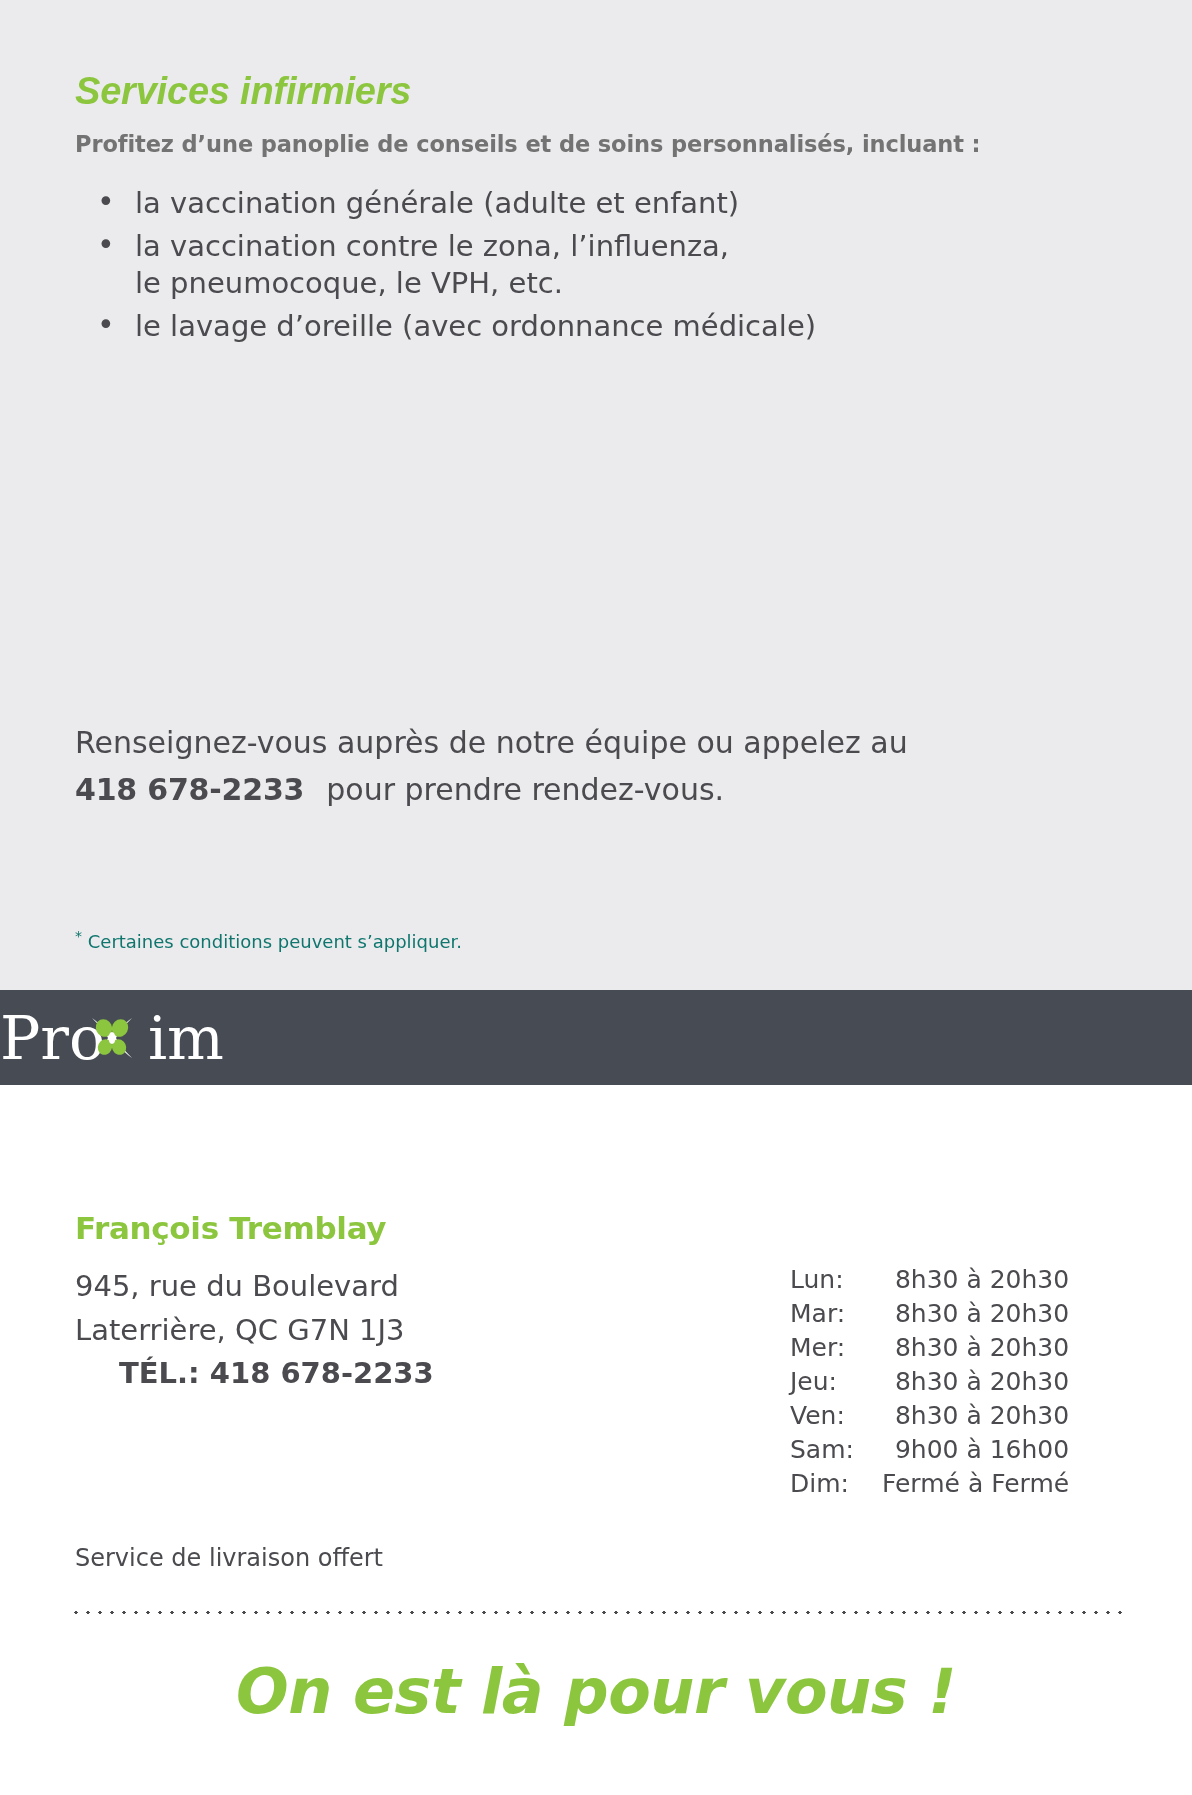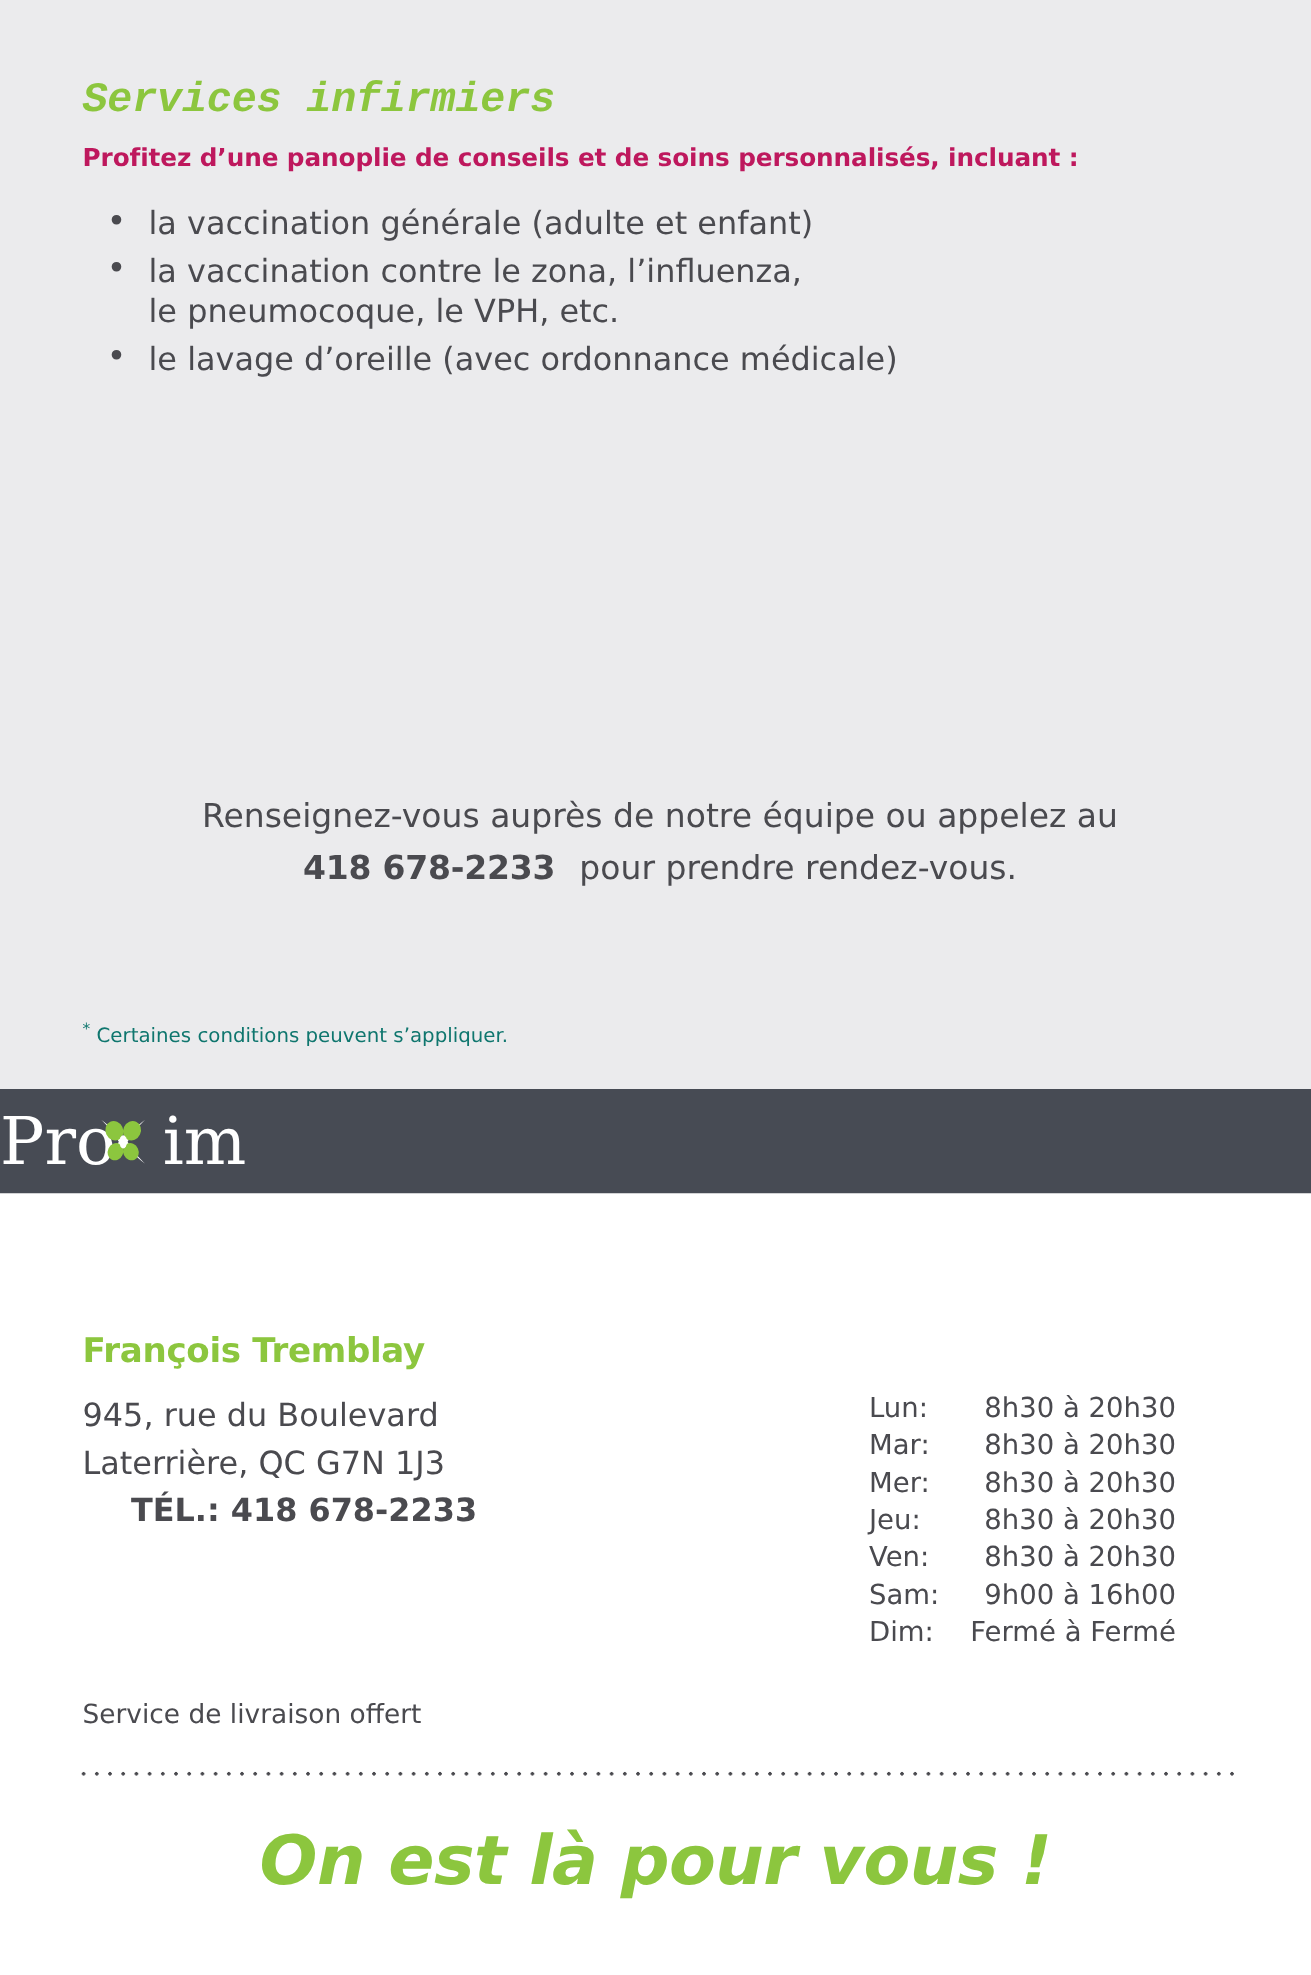--- a/index.html
+++ b/index.html
@@ -25,32 +25,32 @@
     position: absolute;
     left: 0;
     top: 0;
     width: 1192px;
     height: 990px;
     background: #ebebed;
     box-sizing: border-box;
     padding: 70px 75px 0 75px;
   }
   .services-title {
-    font-family: Liberation Mono, monospace;
+    font-family: Liberation Sans, sans-serif;
     font-style: italic;
     font-weight: bold;
     font-size: 38px;
     color: #8cc63e;
     margin: 0 0 18px 0;
     letter-spacing: -0.2px;
   }
   .services-subtitle {
     font-size: 22.5px;
     font-weight: bold;
-    color: #be185d;
+    color: #737373;
     margin: 0 0 28px 0;
     letter-spacing: -0.1px;
   }
   ul.services-list {
     list-style: none;
     margin: 0;
     padding: 0 0 0 10px;
   }
   ul.services-list li {
     position: relative;
@@ -70,21 +70,20 @@
     color: #4a4a4f;
   }
   .appel-block {
     position: absolute;
     left: 75px;
     top: 720px;
     width: 1050px;
     font-size: 30px;
     line-height: 1.55;
     color: #4a4a4f;
-    text-align: center;
   }
   .appel-phone {
     font-weight: bold;
     letter-spacing: -0.2px;
   }
   .appel-tail {
     padding-left: 22px;
   }
   .footnote {
     position: absolute;

